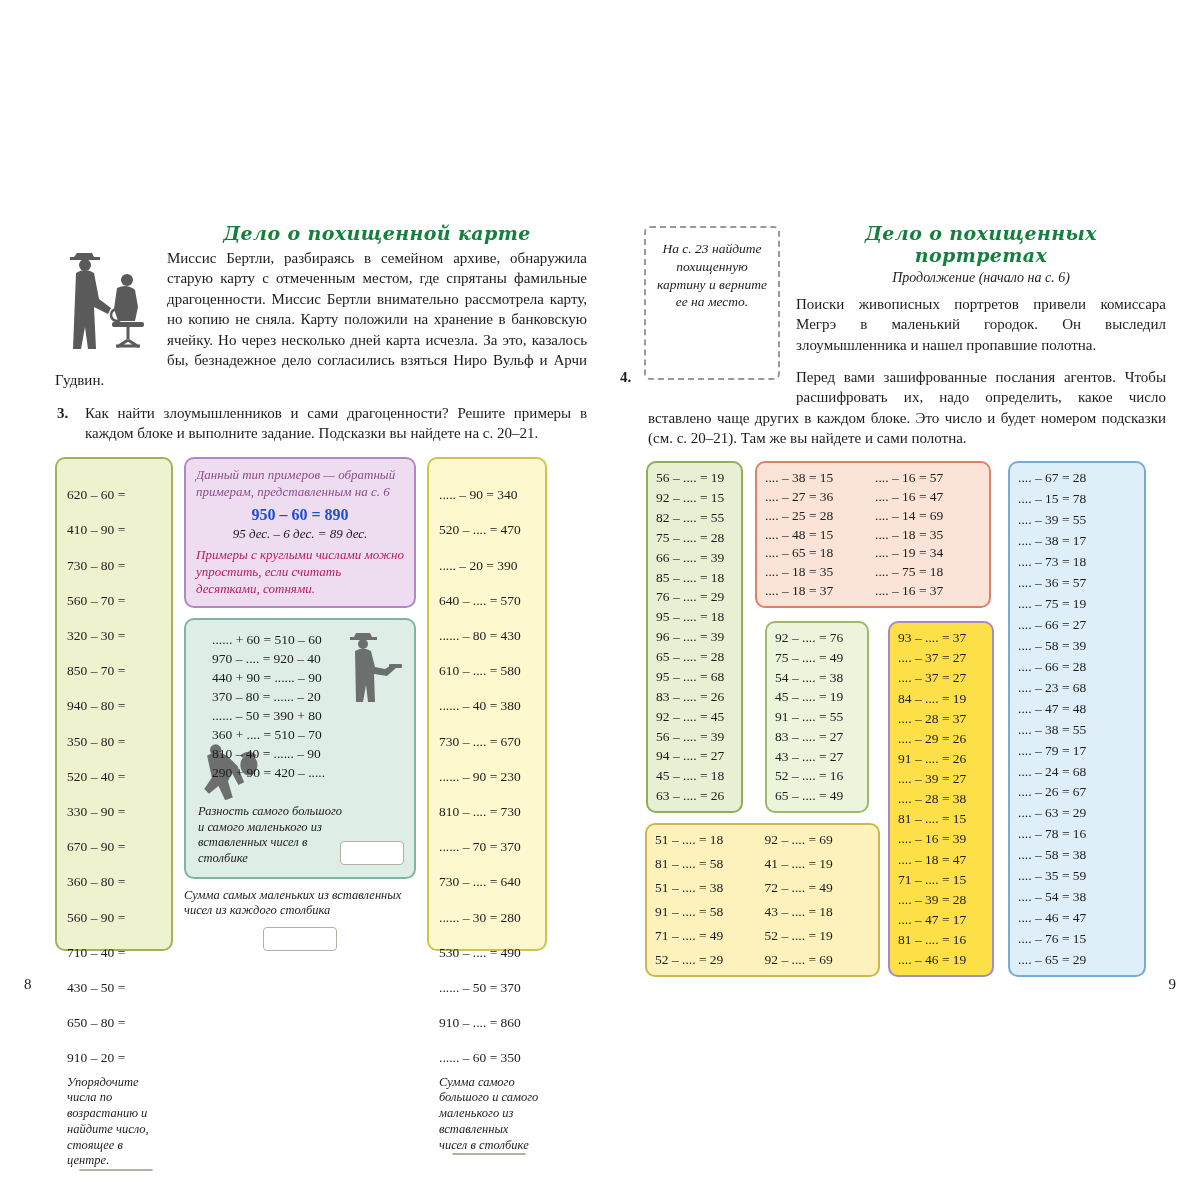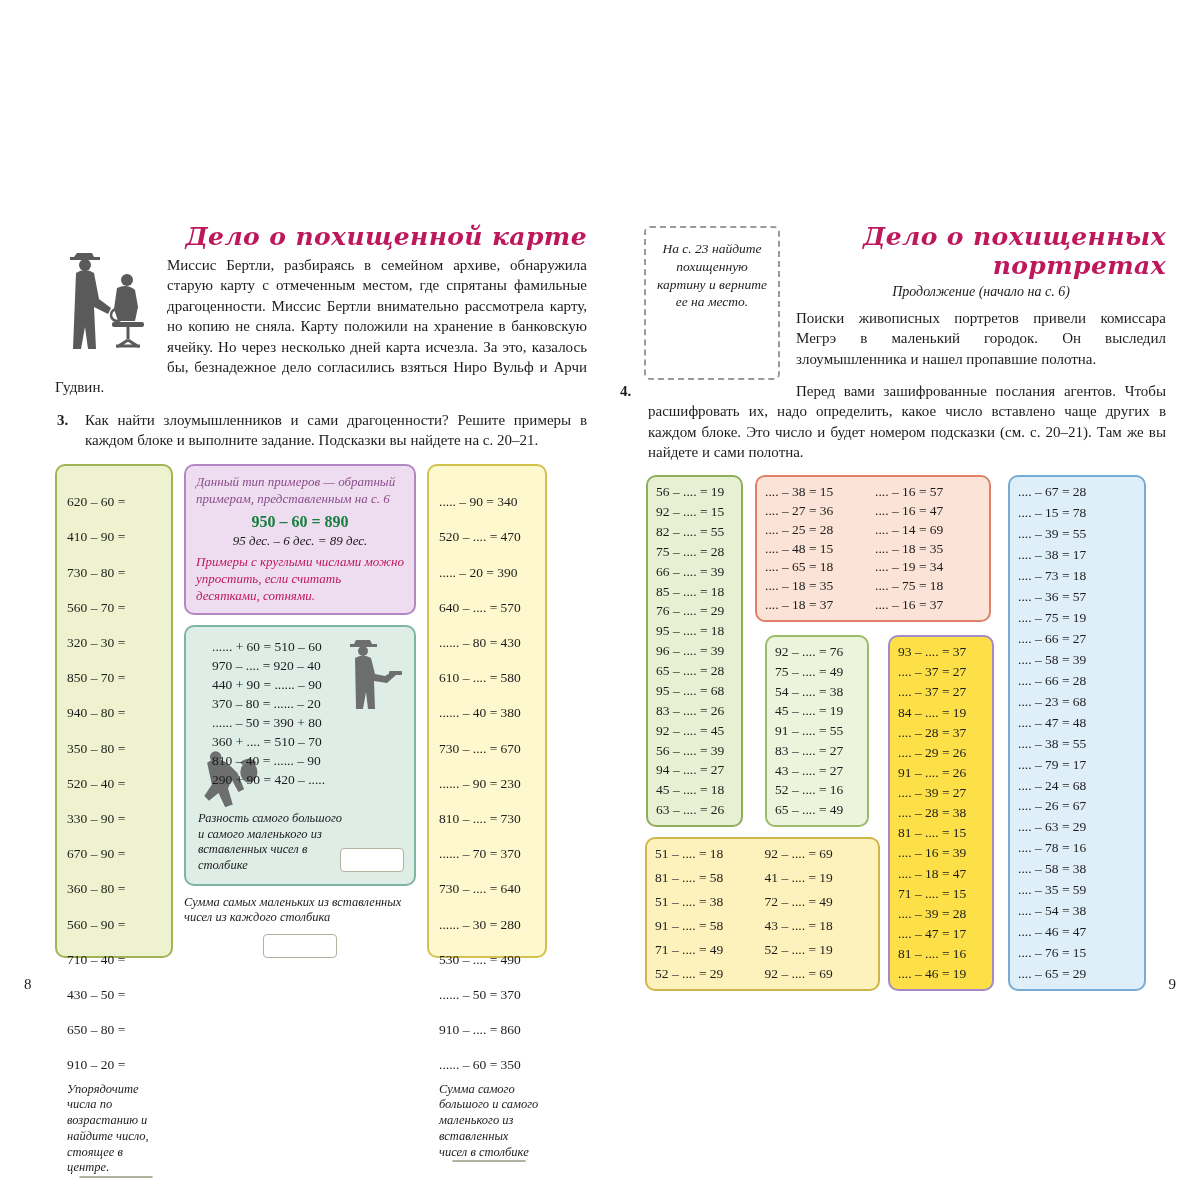--- a/index.html
+++ b/index.html
@@ -1,42 +1,42 @@
 <!DOCTYPE html>
 <html><head>
 <meta charset="utf-8">
 <style>
   html,body{margin:0;padding:0;background:#fff;}
   .canvas{position:relative;width:1200px;height:1200px;background:#ffffff;
     font-family:"Liberation Serif",serif;color:#1c1c1c;overflow:hidden;}
   .page{position:absolute;top:222px;}
   .page-left{left:55px;width:532px;}
   .page-right{left:618px;width:548px;}
-  .case-title{font-family:"DejaVu Serif",serif;font-size:25px;font-weight:bold;font-style:italic;
-    color:#be185d;text-align:right;margin:0 0 4px;letter-spacing:.4px;}
+  .case-title{font-family:"DejaVu Serif",serif;font-size:19px;font-weight:bold;font-style:italic;
+    color:#15803d;text-align:center;margin:0 0 4px;letter-spacing:.4px;}
   .subtitle{text-align:center;font-style:italic;font-size:14px;margin:4px 0 8px;}
   .det-scene{float:left;width:100px;height:114px;margin:20px 12px 2px 0;}
   .det-scene svg,.fig svg{width:100%;height:100%;}
   .intro{font-size:15px;line-height:1.36;text-align:justify;margin:0;}
   .task{margin-top:12px;font-size:15px;line-height:1.35;text-align:justify;padding-left:30px;position:relative;}
   .task-num{position:absolute;left:2px;font-weight:bold;}
   
   .cols{display:flex;gap:11px;margin-top:14px;height:494px;clear:both;}
   .col{border:2px solid;border-radius:10px;padding:10px 6px 10px 10px;display:flex;flex-direction:column;box-sizing:border-box;}
   .col-green{width:118px;background:#eef2cf;border-color:#9fb457;}
   .col-yellow{width:120px;background:#fdf8cd;border-color:#d3c24e;}
   .col-mid{width:232px;display:flex;flex-direction:column;}
   .exlist{display:flex;flex-direction:column;}
   .col .exrow{font-size:13.5px;line-height:19.2px;white-space:nowrap;margin-top:16px;}
   .col-note{font-style:italic;font-size:12.5px;line-height:1.26;margin-top:7px;}
   .answer-box{width:72px;height:22px;background:#fff;border:1px solid #b2b2a0;border-radius:4px;}
   .col .answer-box{margin:auto auto 2px;}
   .info-box{background:#eeddf0;border:2px solid #b287c2;border-radius:10px;padding:8px 10px;font-size:13px;box-sizing:border-box;}
   .info-intro{font-style:italic;color:#8a4d8a;line-height:1.3;}
-  .info-formula{text-align:center;font-weight:bold;font-size:16px;margin:5px 0 2px;color:#15803d;}
+  .info-formula{text-align:center;font-weight:bold;font-size:16px;margin:5px 0 2px;color:#1d4ed8;}
   .info-formula-note{text-align:center;font-style:italic;margin-bottom:5px;}
   .info-tip{font-style:italic;color:#be185d;line-height:1.3;}
   .eq-box{background:#deeee7;border:2px solid #7eb5a2;border-radius:10px;margin-top:10px;flex:1;
     padding:10px 10px 10px 12px;position:relative;display:flex;flex-direction:column;box-sizing:border-box;}
   .eq-box .exrow{font-size:13.5px;line-height:19px;white-space:nowrap;position:relative;z-index:1;}
   .eq-box .exlist{padding-left:14px;}
   .eq-footer{font-style:italic;font-size:12.5px;line-height:1.25;margin-top:auto;width:70%;position:relative;z-index:1;}
   .eq-box .answer-box{position:absolute;right:10px;bottom:12px;width:62px;}
   .fig{position:absolute;opacity:.85;}
   .fig-gun{right:4px;top:6px;width:72px;height:80px;}

